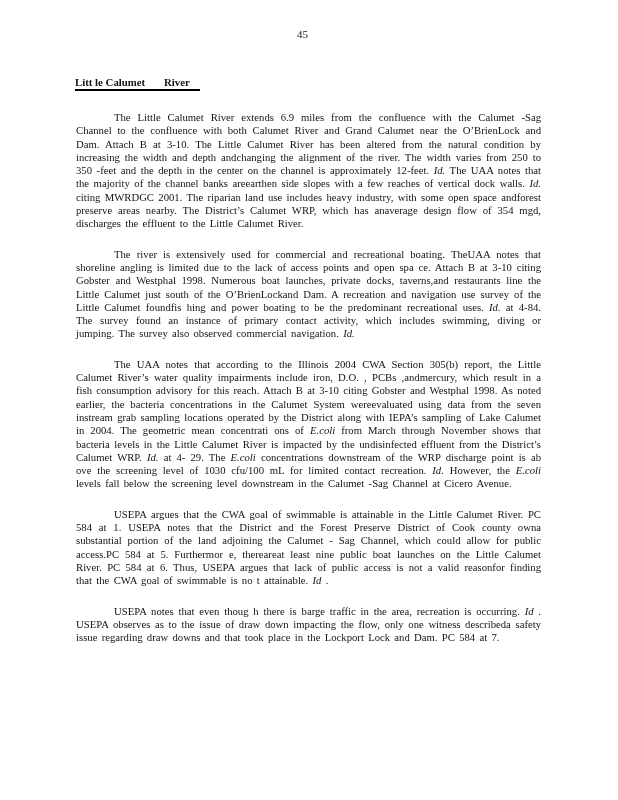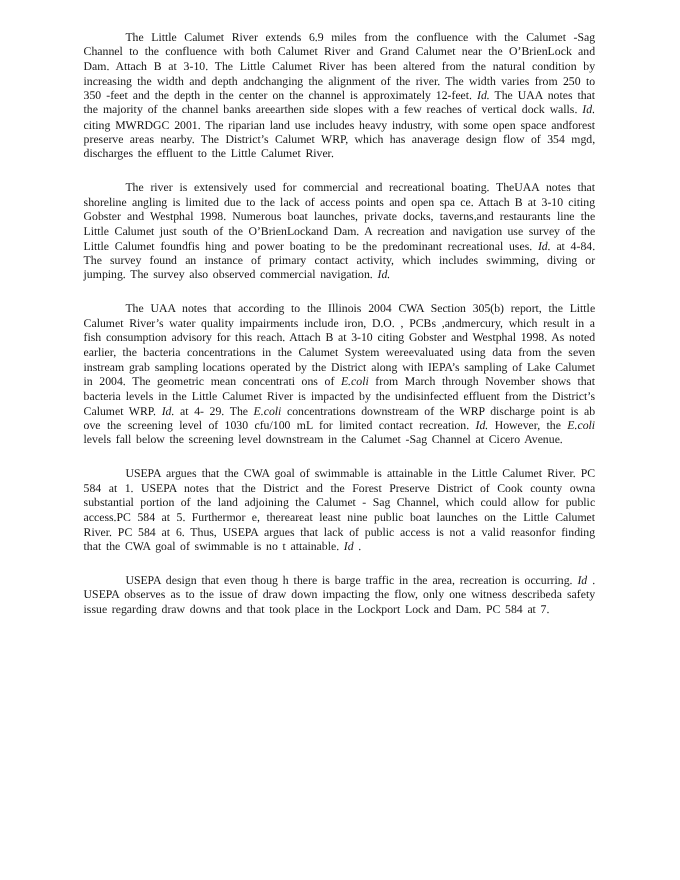--- a/index.html
+++ b/index.html
@@ -48,22 +48,26 @@
     word-spacing: 1.6px;
   }
   .body-text p.para i {
     font-style: italic;
   }
 </style>
 </head>
 <body>
 
 <div class="page">
+  <div class="page-number">45</div>
 
+  <h2 class="section-heading">
+    <span class="heading-text">Litt le Calumet       River</span>
+  </h2>
 
   <div class="body-text">
       <p class="para"><span>The Little Calumet River extends 6.9 miles from the confluence with the Calumet -Sag Channel to the confluence with both Calumet River and Grand Calumet near the O’BrienLock and Dam. Attach B at 3-10. The Little Calumet River has been altered from the natural condition by increasing the width and depth andchanging the alignment of the river. The width varies from 250 to 350 -feet and the depth in the center on the channel is approximately 12-feet. </span><i>Id.</i><span> The UAA notes that the majority of the channel banks areearthen side slopes with a few reaches of vertical dock walls. </span><i>Id.</i><span> citing MWRDGC 2001. The riparian land use includes heavy industry, with some open space andforest preserve areas nearby. The District’s Calumet WRP, which has anaverage design flow of 354 mgd, discharges the effluent to the Little Calumet River.</span></p>
       <p class="para"><span>The river is extensively used for commercial and recreational boating. TheUAA notes that shoreline angling is limited due to the lack of access points and open spa ce. Attach B at 3-10 citing Gobster and Westphal 1998. Numerous boat launches, private docks, taverns,and restaurants line the Little Calumet just south of the O’BrienLockand Dam. A recreation and navigation use survey of the Little Calumet foundfis hing and power boating to be the predominant recreational uses. </span><i>Id.</i><span> at 4-84. The survey found an instance of primary contact activity, which includes swimming, diving or jumping. The survey also observed commercial navigation. </span><i>Id.</i></p>
       <p class="para"><span>The UAA notes that according to the Illinois 2004 CWA Section 305(b) report, the Little Calumet River’s water quality impairments include iron, D.O. , PCBs ,andmercury, which result in a fish consumption advisory for this reach. Attach B at 3-10 citing Gobster and Westphal 1998. As noted earlier, the bacteria concentrations in the Calumet System wereevaluated using data from the seven instream grab sampling locations operated by the District along with IEPA’s sampling of Lake Calumet in 2004. The geometric mean concentrati ons of </span><i>E.coli</i><span> from March through November shows that bacteria levels in the Little Calumet River is impacted by the undisinfected effluent from the District’s Calumet WRP. </span><i>Id.</i><span> at 4- 29. The </span><i>E.coli</i><span> concentrations downstream of the WRP discharge point is ab ove the screening level of 1030 cfu/100 mL for limited contact recreation. </span><i>Id.</i><span> However, the </span><i>E.coli</i><span> levels fall below the screening level downstream in the Calumet -Sag Channel at Cicero Avenue.</span></p>
       <p class="para"><span>USEPA argues that the CWA goal of swimmable is attainable in the Little Calumet River. PC 584 at 1. USEPA notes that the District and the Forest Preserve District of Cook county owna substantial portion of the land adjoining the Calumet - Sag Channel, which could allow for public access.PC 584 at 5. Furthermor e, thereareat least nine public boat launches on the Little Calumet River. PC 584 at 6. Thus, USEPA argues that lack of public access is not a valid reasonfor finding that the CWA goal of swimmable is no t attainable. </span><i>Id</i><span> .</span></p>
-      <p class="para"><span>USEPA design that even thoug h there is barge traffic in the area, recreation is occurring. </span><i>Id</i><span> . USEPA observes as to the issue of draw down impacting the flow, only one witness describeda safety issue regarding draw downs and that took place in the Lockport Lock and Dam. PC 584 at 7.</span></p>
+      <p class="para"><span>USEPA notes that even thoug h there is barge traffic in the area, recreation is occurring. </span><i>Id</i><span> . USEPA observes as to the issue of draw down impacting the flow, only one witness describeda safety issue regarding draw downs and that took place in the Lockport Lock and Dam. PC 584 at 7.</span></p>
     </div>
 </div>
 
 </body></html>

